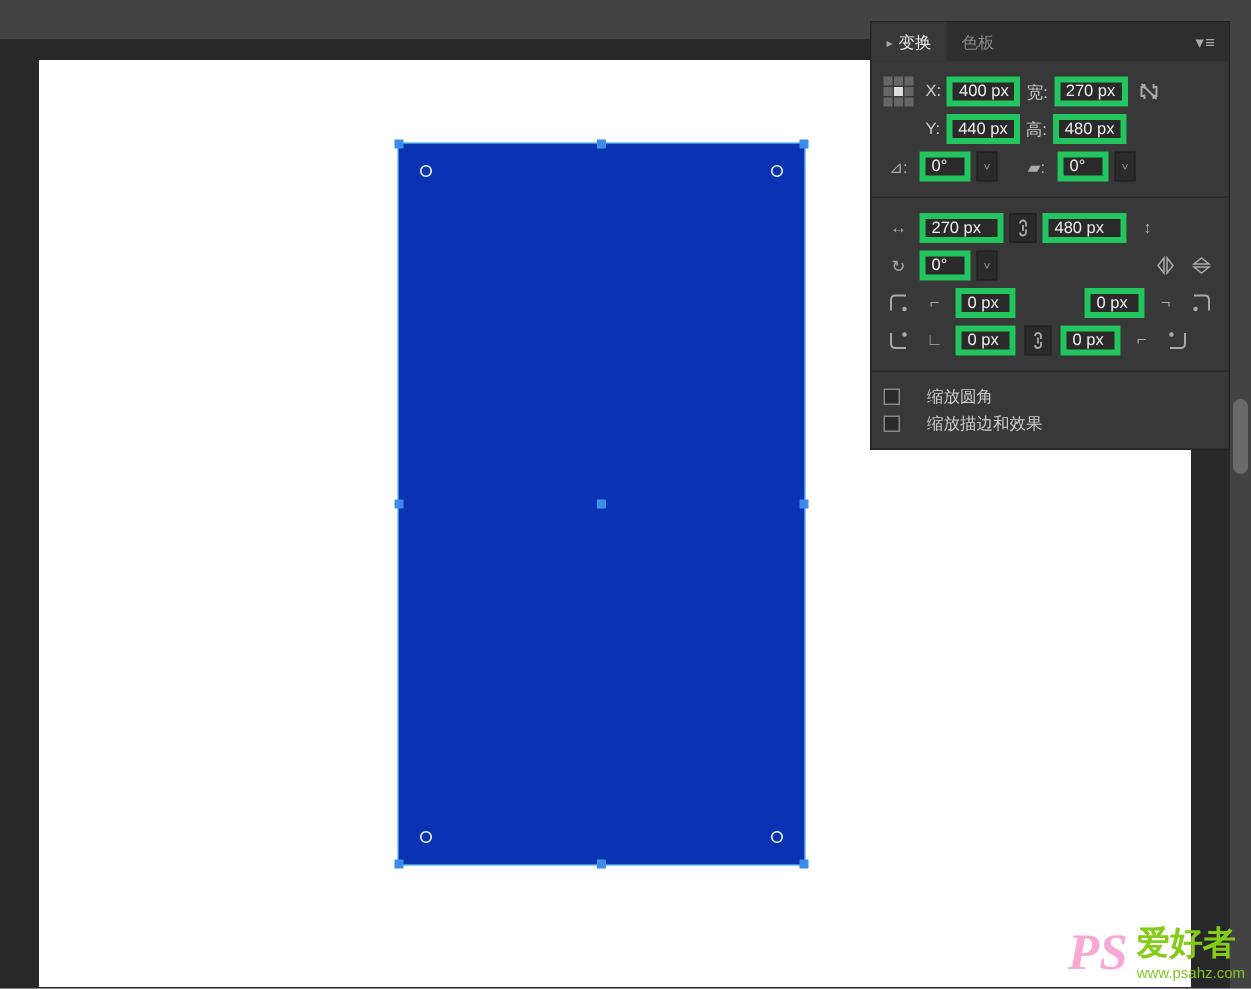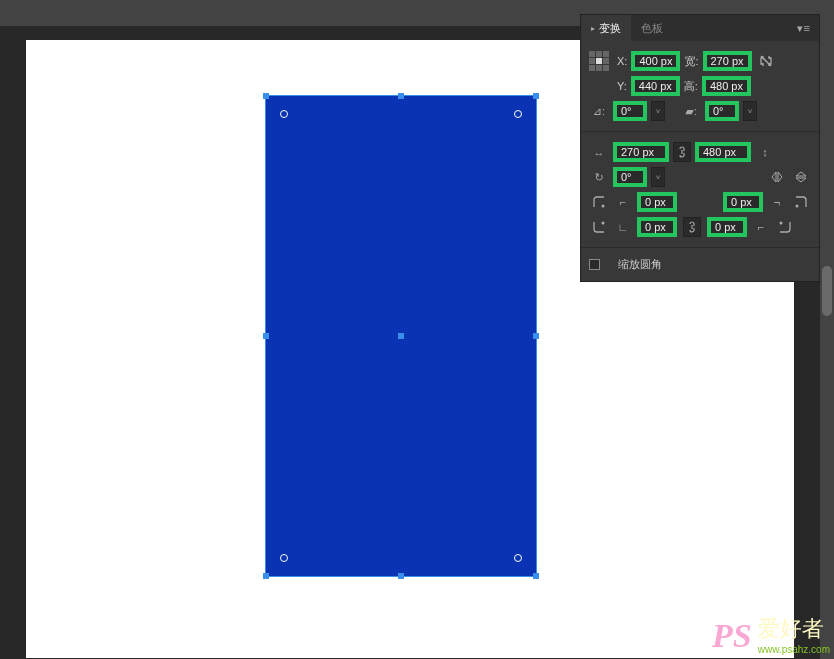--- a/index.html
+++ b/index.html
@@ -107,21 +107,21 @@
 .corner-icon { width: 14px; height: 14px; }
 .spacer { flex: 1; }
 .stitle { color: #ddd; }
 .watermark {
   position: absolute;
   right: 4px; bottom: 4px;
   display: flex; align-items: flex-end; gap: 6px;
   pointer-events: none;
 }
 .wm1 { font-family: serif; font-size: 34px; font-style: italic; font-weight: bold; color: #f9a8d4; text-shadow: 1px 1px 0 #fff; }
-.wm2 { font-size: 22px; color: #fef9c3; font-weight: normal; }
+.wm2 { font-size: 22px; color: #84cc16; font-weight: bold; }
 .wm3 { font-size: 10px; color: #85c427; }
 svg { display: block; }
 </style>
 </head>
 <body>
 
 <div class="topbar"></div>
 
 <div class="workspace">
   <div class="canvas">
@@ -273,20 +273,24 @@
           </svg>
         </div>
     </div>
   </div>
 
   <div class="section" style="border-bottom:none">
     <div class="cb">
       <div class="cb-box"></div>
       <span>缩放圆角</span>
     </div>
+    <div class="cb">
+      <div class="cb-box"></div>
+      <span>缩放描边和效果</span>
+    </div>
   </div>
 </div>
 
 <div class="watermark">
   <span class="wm1">PS</span>
   <div>
     <div class="wm2">爱好者</div>
     <div class="wm3">www.psahz.com</div>
   </div>
 </div>

